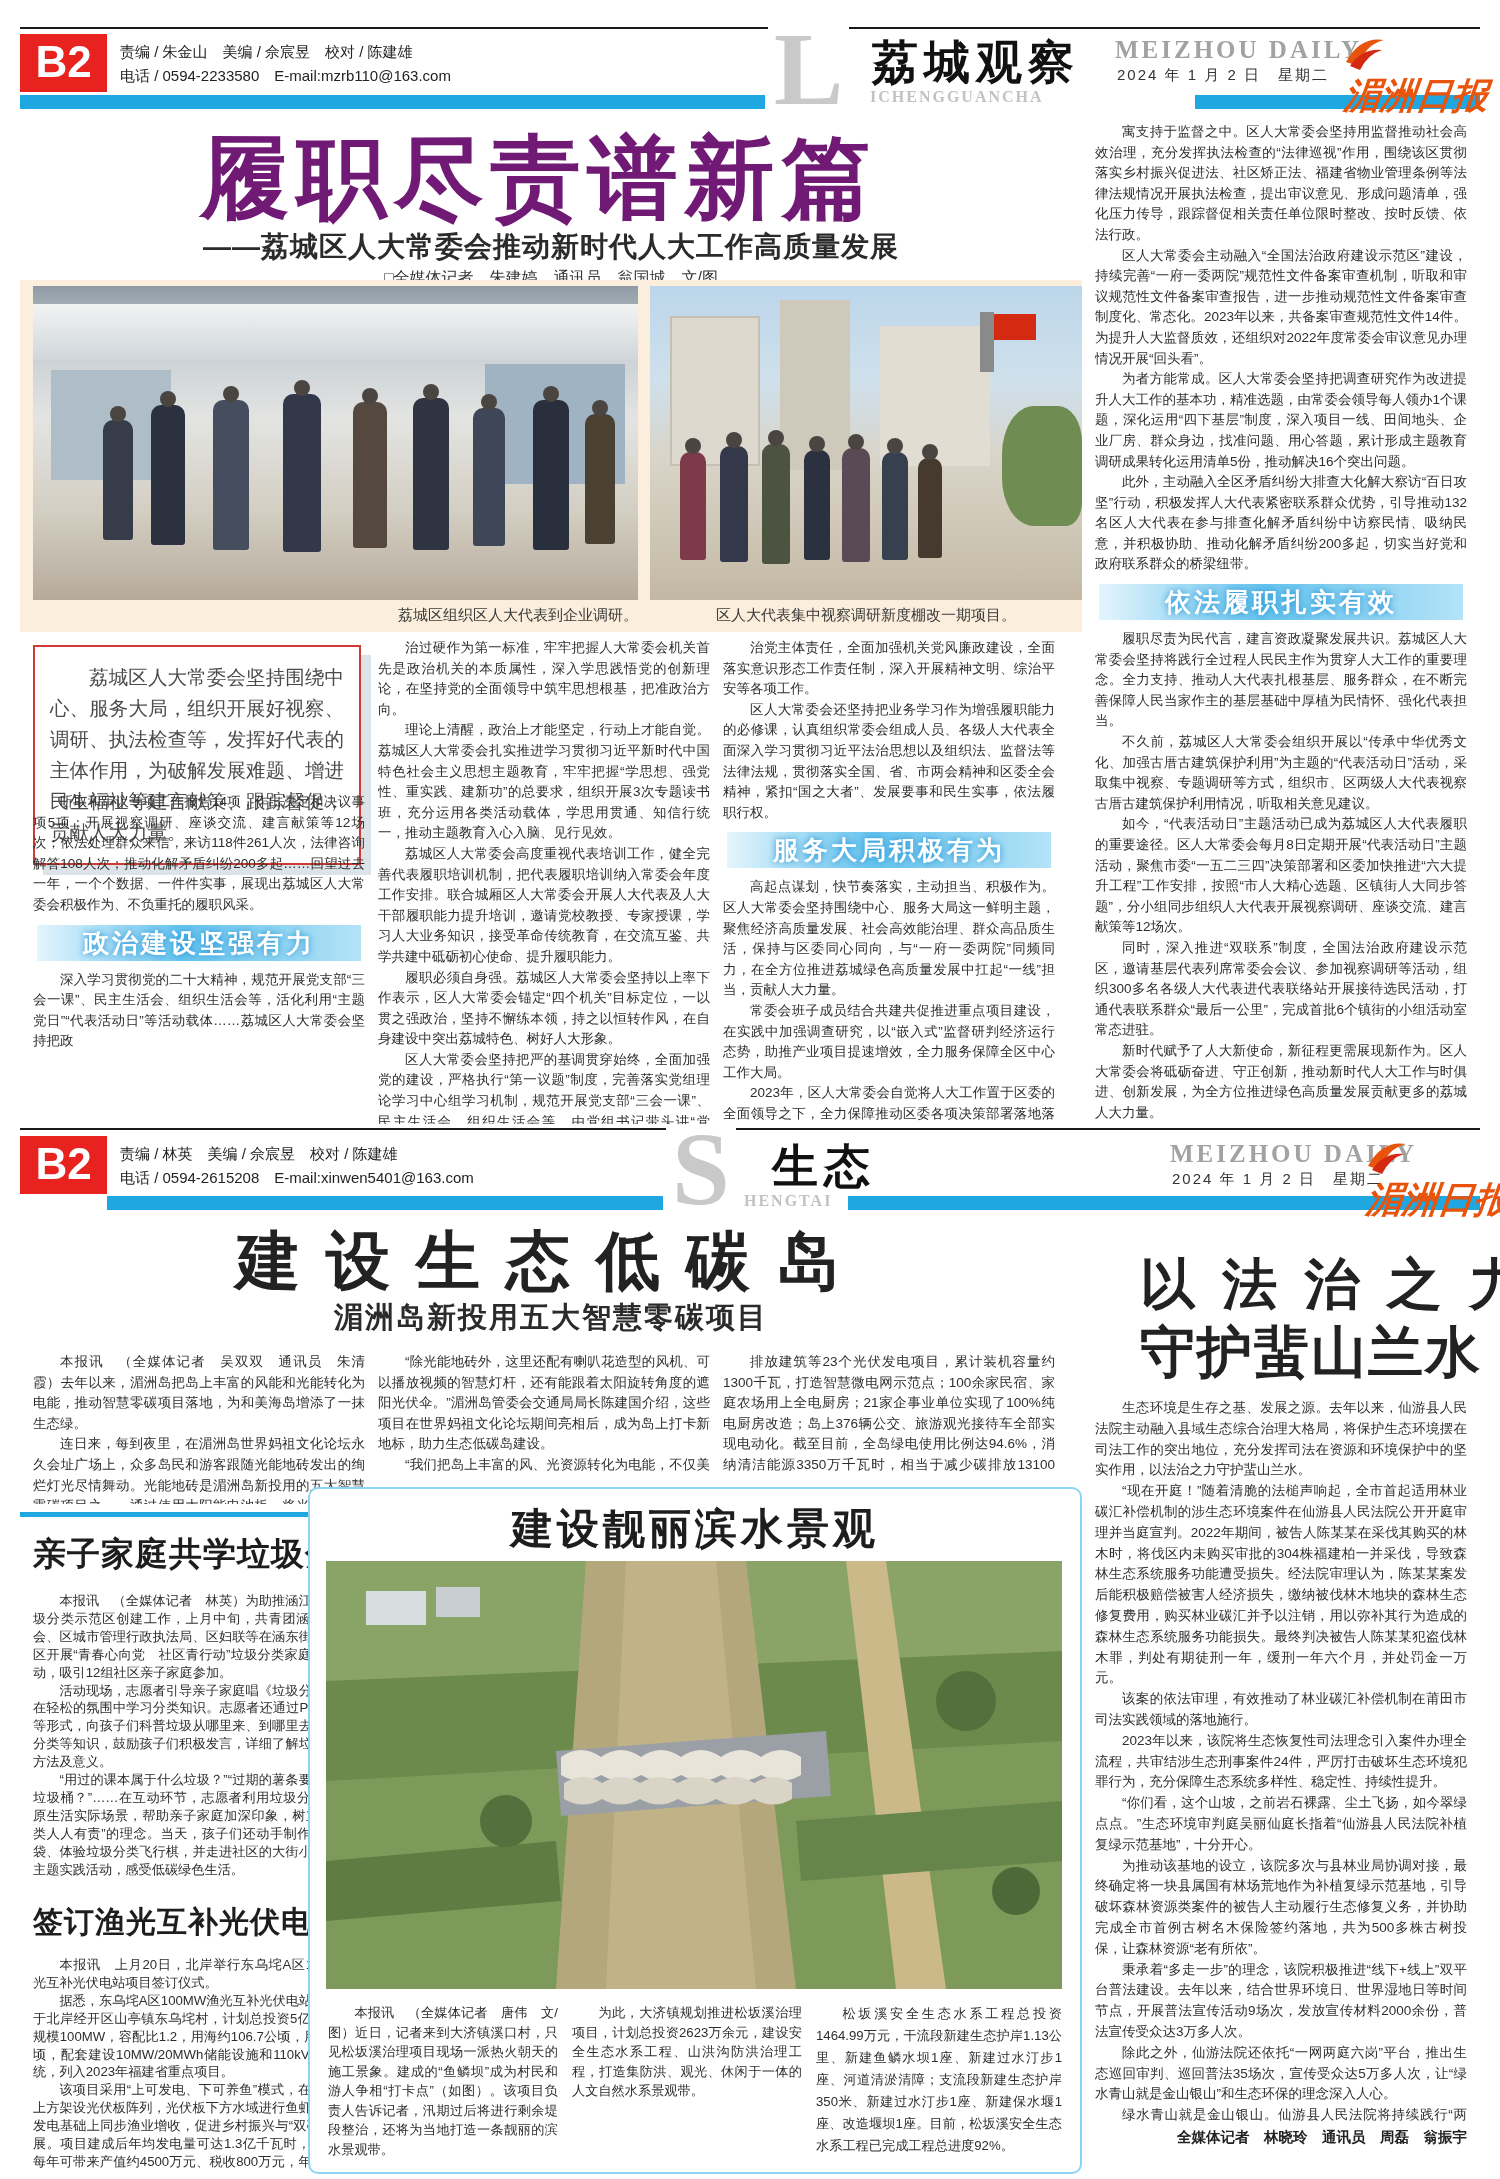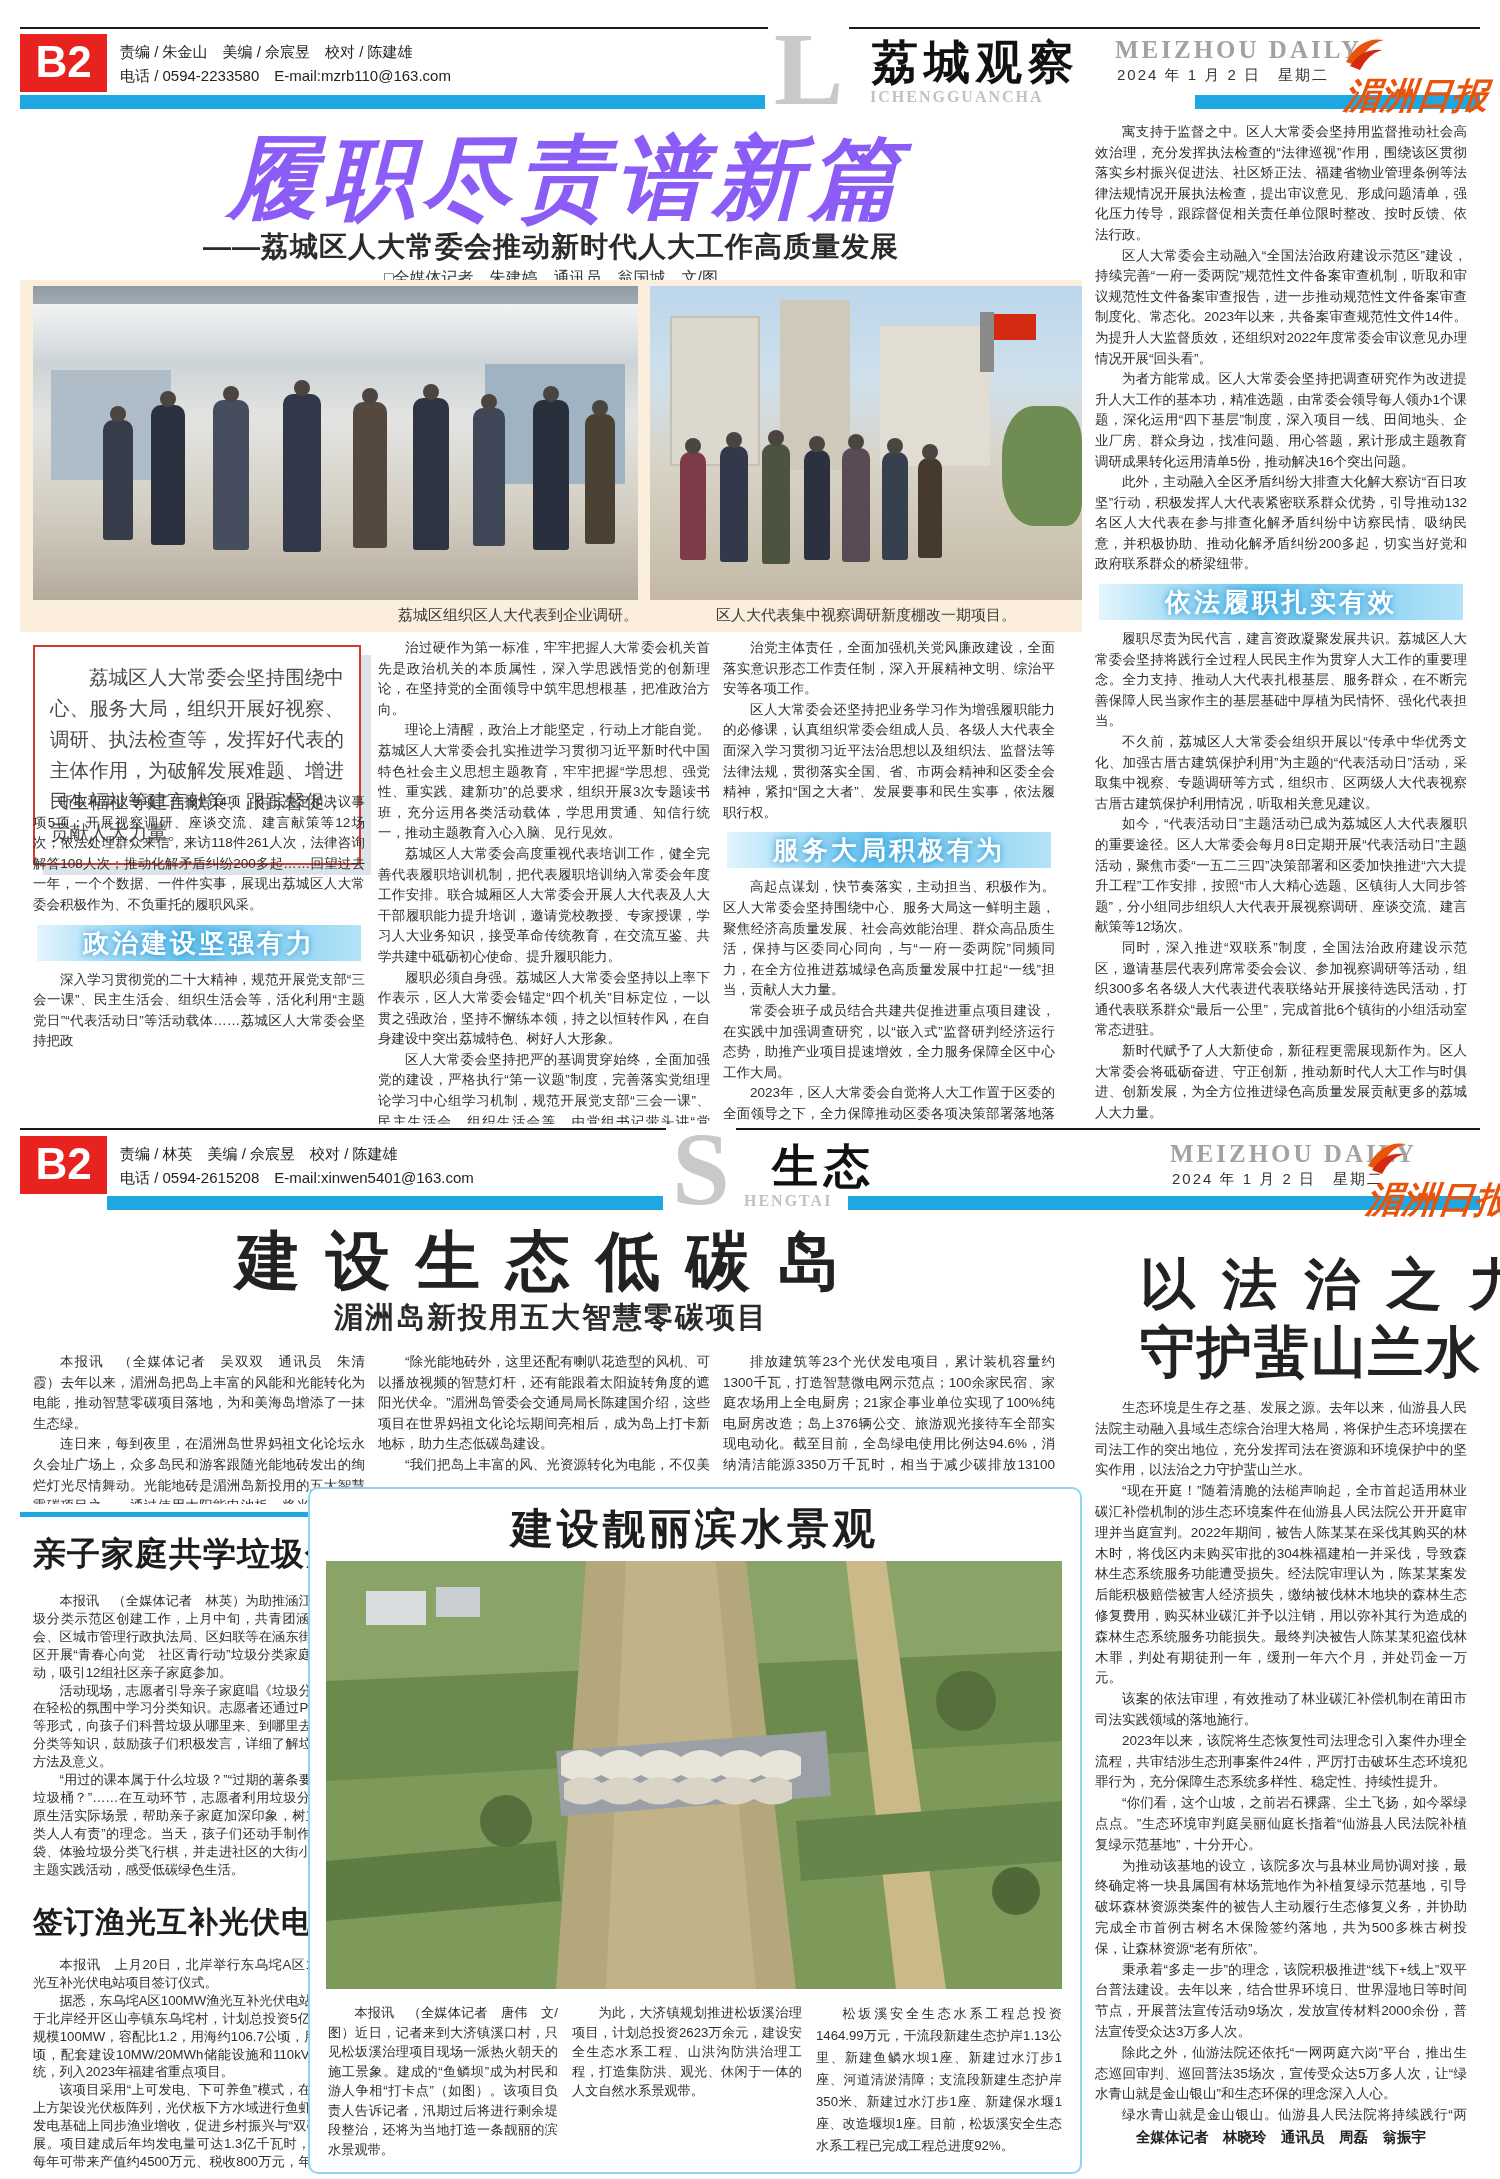--- a/index.html
+++ b/index.html
@@ -17,22 +17,22 @@
   .pinyin{font-family:"Liberation Serif","DejaVu Serif",serif;font-weight:bold;color:#c2c2c2;
           font-size:16px;letter-spacing:2px;background:#fff;padding:0 10px 0 2px;white-space:nowrap;}
   .cyanbar{position:absolute;height:14px;background:#1ea7e0;}
   .papername{font-family:"Liberation Serif","DejaVu Serif",serif;font-weight:bold;color:#a2a2a2;
              font-size:25px;letter-spacing:3px;white-space:nowrap;}
   .dateline{font-size:15px;color:#333;letter-spacing:2px;white-space:nowrap;}
   .brand{font-family:"Liberation Serif","DejaVu Serif",serif;font-style:italic;font-weight:bold;
          color:#e8540c;font-size:36px;white-space:nowrap;transform:skewX(-6deg);}
   
   .peach{position:absolute;background:#fbeedc;}
-  .h1main{position:absolute;left:36px;top:118px;width:1062px;text-align:center;
-          font-size:90px;font-weight:900;color:#8b5cf6;letter-spacing:7px;white-space:nowrap;font-style:italic;}
+  .h1main{position:absolute;left:8px;top:118px;width:1062px;text-align:center;
+          font-size:90px;font-weight:900;color:#701a75;letter-spacing:7px;white-space:nowrap;}
   .h1sub{position:absolute;left:20px;top:228px;width:1062px;text-align:center;
          font-size:28px;font-weight:bold;color:#2b2b2b;letter-spacing:1px;}
   .h1by{position:absolute;left:20px;top:268px;width:1062px;text-align:center;
         font-size:16px;color:#333;}
   .photo{position:absolute;overflow:hidden;}
   .caption{position:absolute;font-size:15px;color:#3a3a3a;text-align:center;}
   .col{position:absolute;text-align:justify;font-size:13.5px;line-height:20.6px;color:#2e2e2e;overflow:hidden;}
   .para{margin:0;text-indent:2em;}
   .subhead{height:36px;margin:9px 4px;background:linear-gradient(90deg,#e4f5fd 0%,#66c3ee 45%,#b4e3f7 100%);
            color:#fff;font-size:26px;font-weight:bold;text-align:center;line-height:37px;
@@ -46,21 +46,21 @@
   .ecoSub{position:absolute;left:20px;top:1298px;width:1062px;text-align:center;
           font-size:29px;font-weight:bold;color:#2b2b2b;letter-spacing:2px;}
   .smallTitle{font-size:33px;font-weight:900;color:#1d1d1d;letter-spacing:1px;white-space:nowrap;}
   .tight{font-size:13.2px;line-height:17.9px;}
   .midbox{position:absolute;left:308px;top:1487px;width:770px;height:683px;
           border:2px solid #8ed4f2;border-radius:10px;background:#fff;}
   .midTitle{position:absolute;left:0;top:12px;width:100%;text-align:center;
             font-size:42px;font-weight:900;color:#1d1d1d;letter-spacing:4px;}
   .courtTitle{position:absolute;left:1140px;width:380px;font-size:55px;font-weight:900;
               color:#222;white-space:nowrap;}
-  .courtBy{position:absolute;left:1095px;top:2128px;width:372px;text-align:center;
+  .courtBy{position:absolute;left:1095px;top:2128px;width:372px;text-align:right;
            font-size:14.5px;font-weight:bold;color:#222;}
   
   .ppl{position:absolute;background:#363c4a;border-radius:10px 10px 3px 3px;}
   .ppl:before{content:"";position:absolute;top:-14px;left:50%;margin-left:-8px;width:16px;height:16px;
               border-radius:50%;background:#4a4540;}
   .divider-cyan{position:absolute;height:5px;background:#1ea7e0;}
 </style>
 </head>
 <body>
 

